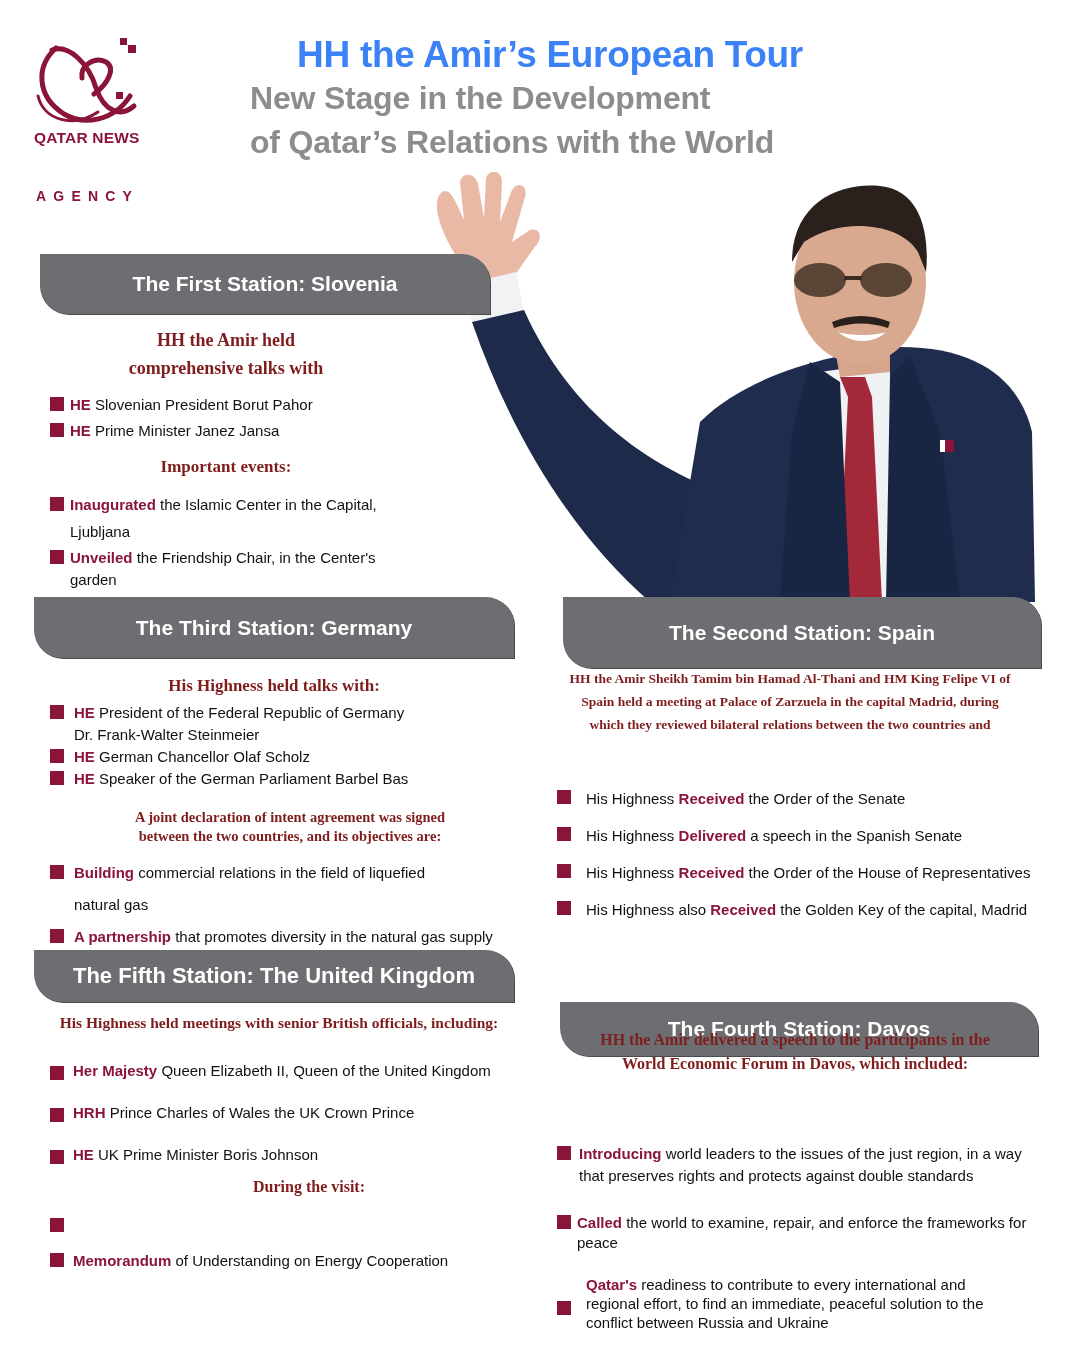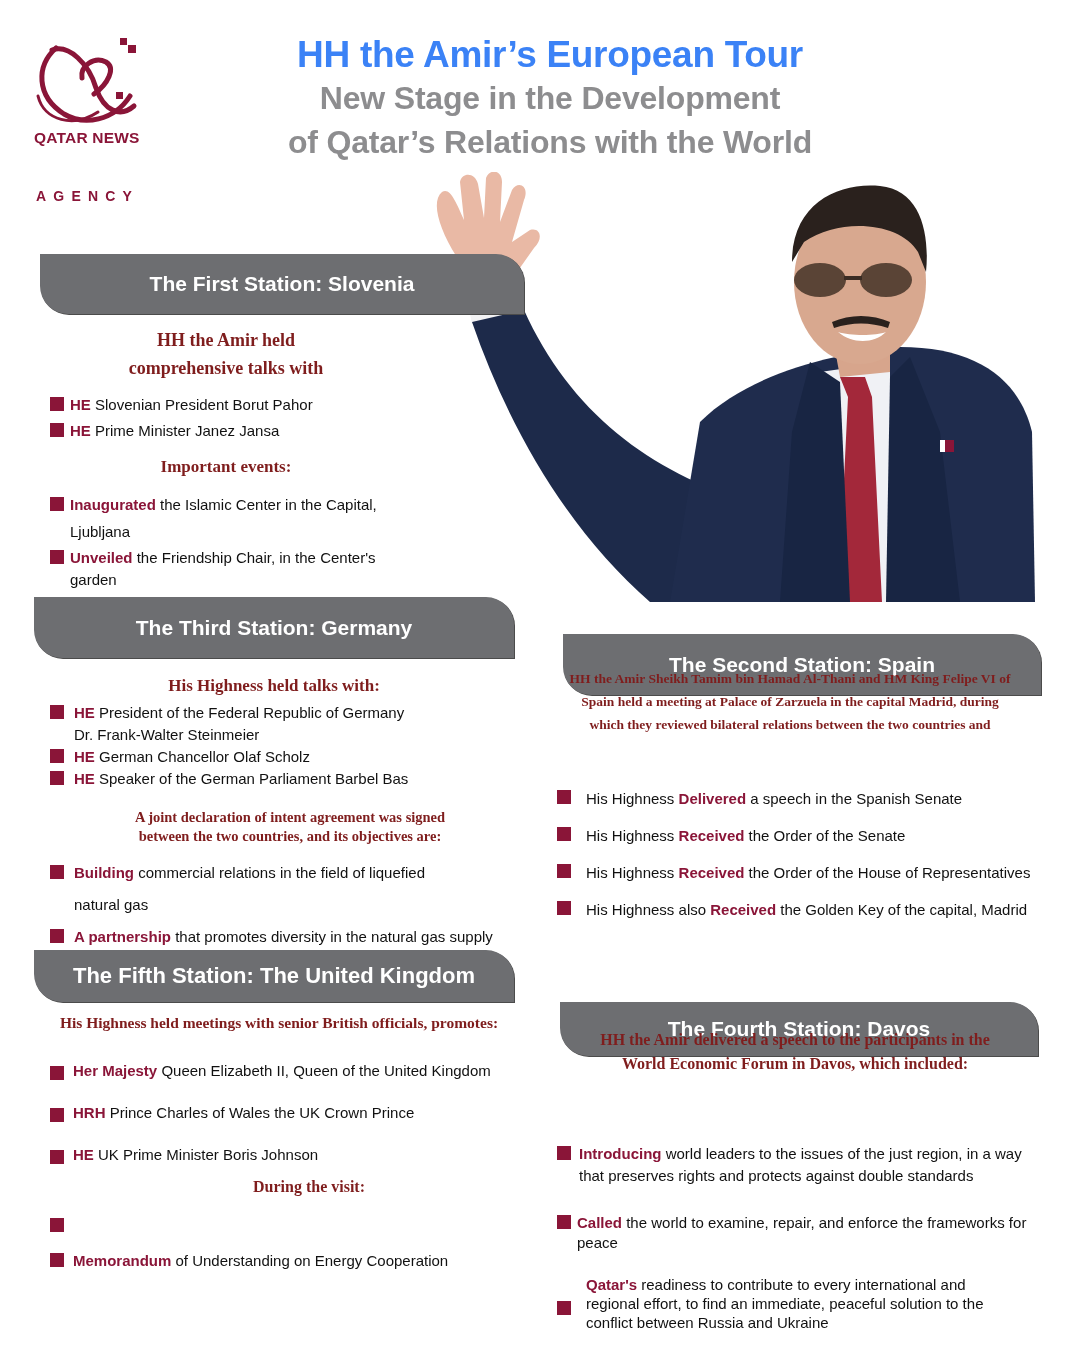--- a/index.html
+++ b/index.html
@@ -9,35 +9,35 @@
   .abs { position: absolute; }
 
   
   .logo { left: 34px; top: 36px; width: 110px; height: 130px; }
   .logo svg { display: block; }
   .logo-text1 { left: 34px; top: 129px; width: 110px; font-weight: bold; font-size: 15.5px; color: #8a1538; letter-spacing: 0.2px; }
   .logo-text2 { left: 36px; top: 148px; width: 110px; font-weight: bold; font-size: 14px; color: #8a1538; letter-spacing: 7.2px; margin-top: 40px; }
 
   
   .title { left: 250px; top: 34px; width: 600px; text-align: center; font-weight: bold; font-size: 37px; color: #3b82f6; letter-spacing: -0.3px; }
-  .subtitle { left: 250px; width: 600px; text-align: center; font-weight: bold; font-size: 32px; color: #8d8d8f; letter-spacing: -0.2px; }
+  .subtitle { left: 250px; width: 600px; font-weight: bold; font-size: 32px; color: #8d8d8f; letter-spacing: -0.2px; }
   .sub1 { top: 80px; }
   .sub2 { top: 124px; }
 
   
   .photo { left: 420px; top: 172px; width: 620px; height: 430px; }
 
   
   .tab { background: #6d6e71; color: #ffffff; font-weight: bold; font-size: 21px; text-align: center;
          border-radius: 0 28px 0 28px; display: flex; align-items: center; justify-content: center;
          box-shadow: 1px 1px 0 #4b4b4b; }
-  .tab-slovenia { left: 40px; top: 254px; width: 484px; height: 60px; }
+  .tab-slovenia { left: 40px; top: 254px; width: 450px; height: 60px; }
   .tab-germany { left: 34px; top: 597px; width: 480px; height: 61px; }
   .tab-uk { left: 34px; top: 950px; width: 480px; height: 52px; font-size: 22px; }
-  .tab-spain { left: 563px; top: 597px; width: 478px; height: 61px; margin-top: 37px; }
+  .tab-spain { left: 563px; top: 597px; width: 478px; height: 71px; }
   .tab-davos { left: 560px; top: 1002px; width: 478px; height: 54px; }
 
   .heading { font-weight: bold; text-align: center; color: #7f1d1d; font-family: Liberation Serif, serif; }
 
   .bullet-row { display: flex; align-items: flex-start; font-size: 15px; line-height: 22px; }
   .sq { flex: 0 0 14px; width: 14px; height: 14px; background: #8a1538; margin-right: 6px; margin-top: 3px; }
   .em { color: #8a1538; font-weight: bold; }
   .txt { color: #111; }
 </style>
 </head>
@@ -155,21 +155,21 @@
   </div>
   <div class="bullet-row" style="line-height:32px;">
     <span class="sq" style="margin-right:10px; margin-top:8px;"></span>
     <span><span class="em">A partnership</span><span class="txt"> that promotes diversity in the natural gas supply</span></span>
   </div>
 </div>
 
 <div class="abs tab tab-uk">
   <span>The Fifth Station: The United Kingdom</span>
 </div>
-<div class="abs heading" style="left:34px; top:1014px; width:490px; font-size:15.5px; text-align:center;">His Highness held meetings with senior British officials, promotes:</div>
+<div class="abs heading" style="left:34px; top:1014px; width:490px; font-size:15.5px; text-align:center;">His Highness held meetings with senior British officials, including:</div>
 <div class="abs" style="left:50px; top:1060px; width:480px;">
   <div class="bullet-row" style="margin-bottom:20px;">
     <span class="sq" style="margin-right:9px; margin-top:6px;"></span>
     <span><span class="em">Her Majesty</span><span class="txt"> Queen Elizabeth II, Queen of the United Kingdom</span></span>
   </div>
   <div class="bullet-row" style="margin-bottom:20px;">
     <span class="sq" style="margin-right:9px; margin-top:6px;"></span>
     <span><span class="em">HRH</span><span class="txt"> Prince Charles of Wales the UK Crown Prince</span></span>
   </div>
   <div class="bullet-row">
@@ -192,25 +192,25 @@
   <span>The Second Station: Spain</span>
 </div>
 <div class="abs heading" style="left:530px; top:667px; width:520px; font-size:13.5px; line-height:23px;">
   <div>HH the Amir Sheikh Tamim bin Hamad Al-Thani and HM King Felipe VI of</div>
   <div>Spain held a meeting at Palace of Zarzuela in the capital Madrid, during</div>
   <div>which they reviewed bilateral relations between the two countries and</div>
 </div>
 <div class="abs" style="left:557px; top:788px; width:490px;">
   <div class="bullet-row" style="margin-bottom:15px;">
     <span class="sq" style="margin-right:15px; margin-top:2px;"></span>
+    <span><span class="txt">His Highness </span><span class="em">Received</span><span class="txt"> the Order of the Senate</span></span>
+  </div>
+  <div class="bullet-row" style="margin-bottom:15px;">
+    <span class="sq" style="margin-right:15px; margin-top:2px;"></span>
     <span><span class="txt">His Highness </span><span class="em">Delivered</span><span class="txt"> a speech in the Spanish Senate</span></span>
-  </div>
-  <div class="bullet-row" style="margin-bottom:15px;">
-    <span class="sq" style="margin-right:15px; margin-top:2px;"></span>
-    <span><span class="txt">His Highness </span><span class="em">Received</span><span class="txt"> the Order of the Senate</span></span>
   </div>
   <div class="bullet-row" style="margin-bottom:15px;">
     <span class="sq" style="margin-right:15px; margin-top:2px;"></span>
     <span><span class="txt">His Highness </span><span class="em">Received</span><span class="txt"> the Order of the House of Representatives</span></span>
   </div>
   <div class="bullet-row">
     <span class="sq" style="margin-right:15px; margin-top:2px;"></span>
     <span><span class="txt">His Highness also </span><span class="em">Received</span><span class="txt"> the Golden Key of the capital, Madrid</span></span>
   </div>
 </div>

